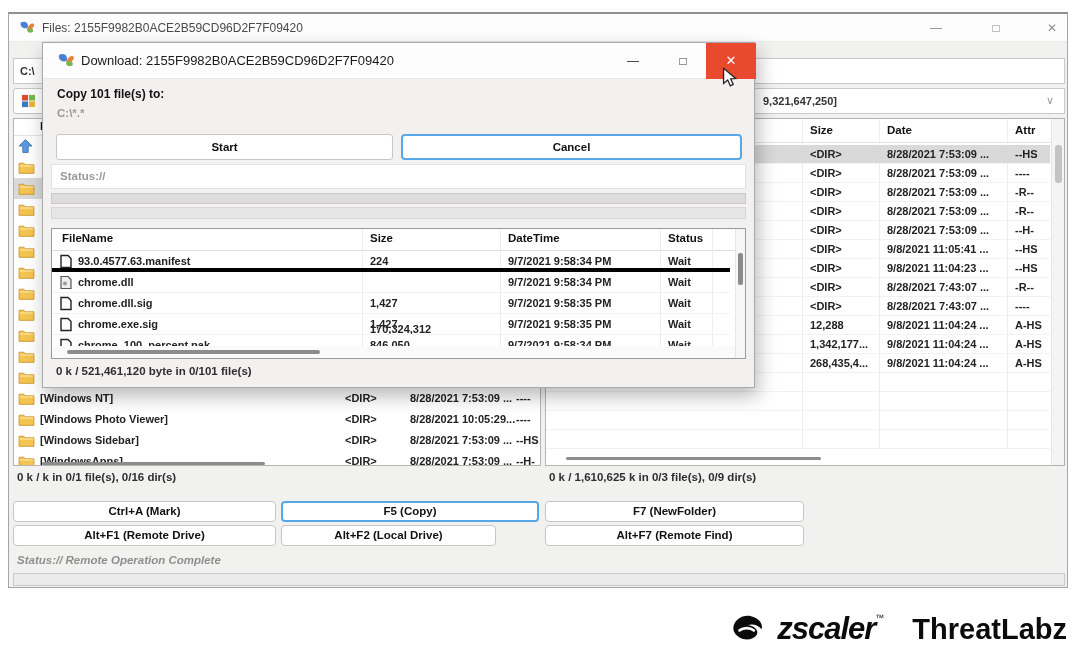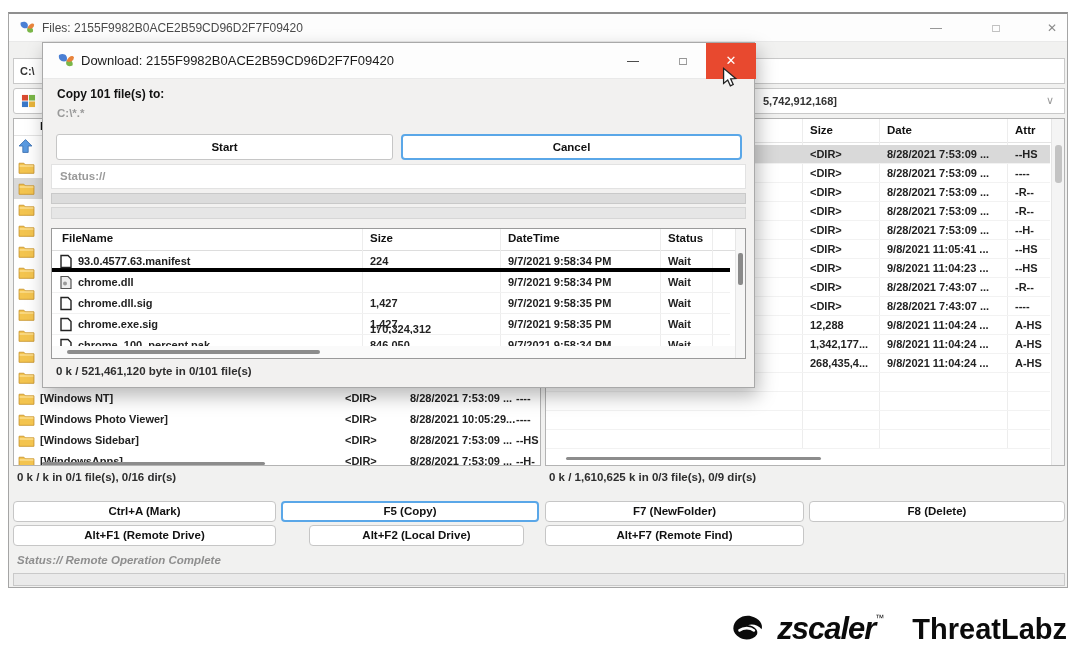--- a/index.html
+++ b/index.html
@@ -59,21 +59,21 @@
           <rect x="1" y="8" width="6.5" height="6" fill="#3a78c8"></rect>
           <rect x="8.5" y="8" width="6.5" height="6" fill="#e8b43b"></rect>
         </svg>
     </span>
   </div>
 
   <div class="abs field" style="left:516px;top:44px;width:540px;height:26px;">
     <span class="cell gcell" style="line-height:24px;padding-left:6px;display:block;"></span>
   </div>
   <div class="abs field" style="left:516px;top:74px;width:540px;height:26px;">
-    <span class="cell gcell" style="line-height:24px;padding-left:237px;display:block;">5,742,912,168]</span>
+    <span class="cell gcell" style="line-height:24px;padding-left:237px;display:block;">9,321,647,250]</span>
     <span class="abs graytxt" style="right:10px;top:5px;font-size:11px;">∨</span>
   </div>
 
   <div class="abs list" style="left:4px;top:104px;width:528px;height:348px;">
     <div class="abs" style="left:0;top:0;width:526px;height:17px;border-bottom:1px solid #e3e3e3;">
       <span class="abs hdr" style="left:26px;top:1px;">Name</span>
       <span class="abs hdr" style="left:331px;top:1px;">Size</span>
       <span class="abs hdr" style="left:396px;top:1px;">Date</span>
       <span class="abs hdr" style="left:502px;top:1px;">Attr</span>
     </div>
@@ -275,23 +275,22 @@
     <div class="abs" style="left:505px;top:0;width:13px;height:346px;background:#f4f4f4;border-left:1px solid #e5e5e5;">
       <div class="abs" style="left:3px;top:26px;width:7px;height:38px;background:#c3c3c3;border-radius:3px;"></div>
     </div>
     <div class="abs thumb" style="left:20px;top:338px;width:255px;height:3px;"></div>
   </div>
   <span class="abs statustxt" style="left:540px;top:457px;">0 k / 1,610,625 k in 0/3 file(s), 0/9 dir(s)</span>
 
   <div class="abs btn" style="left:4px;top:487px;width:263px;">Ctrl+A (Mark)</div>
   <div class="abs btn focus" style="left:272px;top:487px;width:258px;">F5 (Copy)</div>
   <div class="abs btn" style="left:536px;top:487px;width:259px;">F7 (NewFolder)</div>
-  <div class="abs btn" style="left:800px;top:487px;width:256px;">F8 (Delete)</div>
   <div class="abs btn" style="left:4px;top:511px;width:263px;">Alt+F1 (Remote Drive)</div>
-  <div class="abs btn" style="left:272px;top:511px;width:215px;margin-left:28px;">Alt+F2 (Local Drive)</div>
+  <div class="abs btn" style="left:272px;top:511px;width:215px;">Alt+F2 (Local Drive)</div>
   <div class="abs btn" style="left:536px;top:511px;width:259px;">Alt+F7 (Remote Find)</div>
 
   <span class="abs statustxt graytxt" style="left:8px;top:540px;color:#8e8e8e;font-style:italic;">Status:// Remote Operation Complete</span>
   <div class="abs bar" style="left:4px;top:559px;width:1052px;height:13px;background:#eaeaea;"></div>
 </div>
 
 <div class="abs dlg" style="left:42px;top:42px;width:713px;height:346px;z-index:10;">
 
   <div class="abs tbar" style="left:0;top:0;width:711px;height:36px;">
     <span class="abs" style="left:13px;top:8px;">

